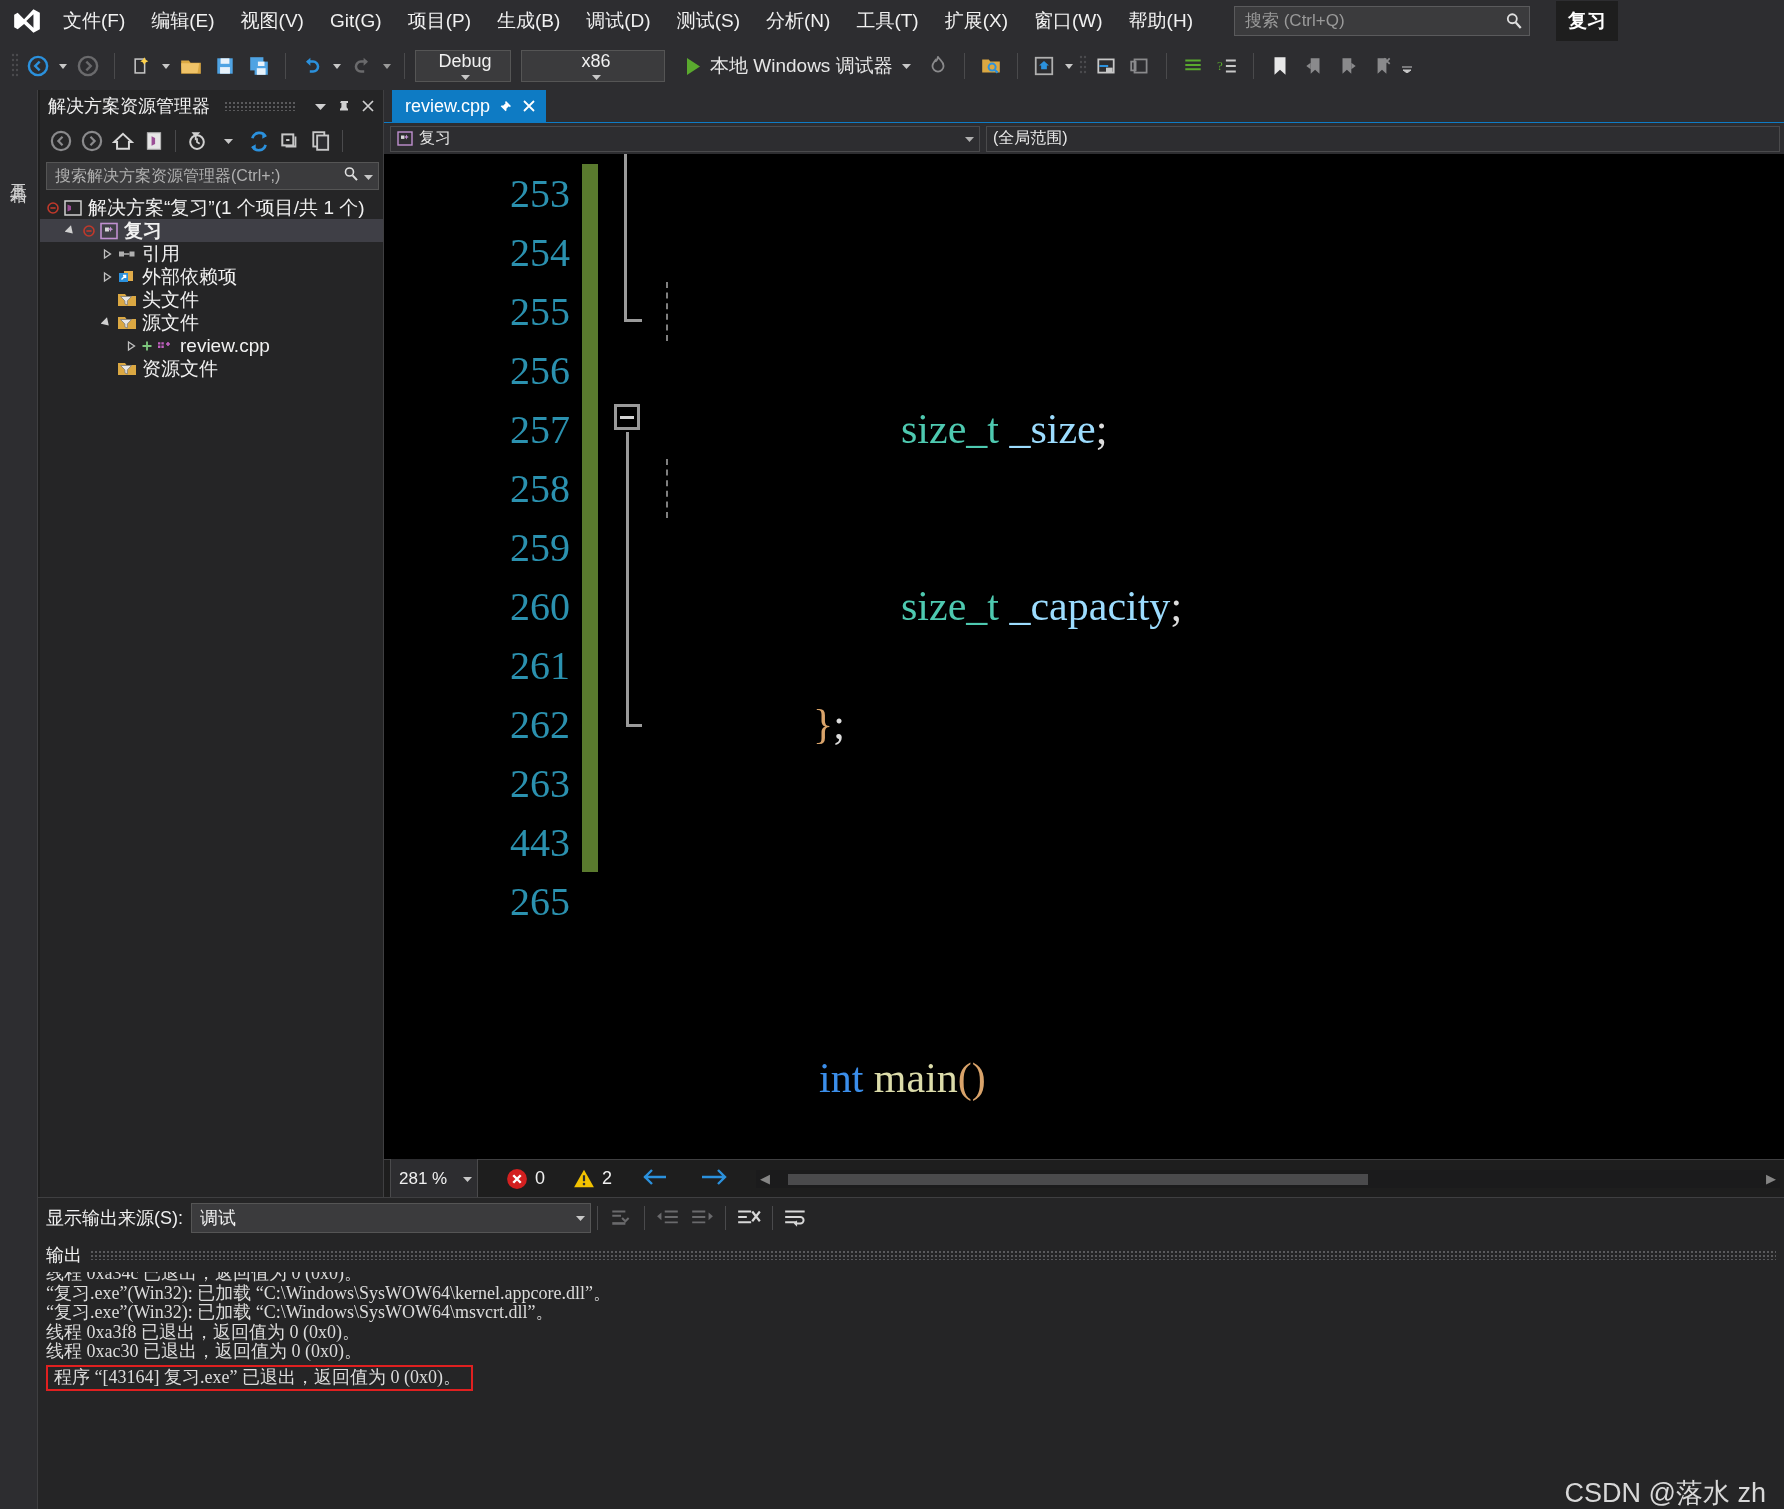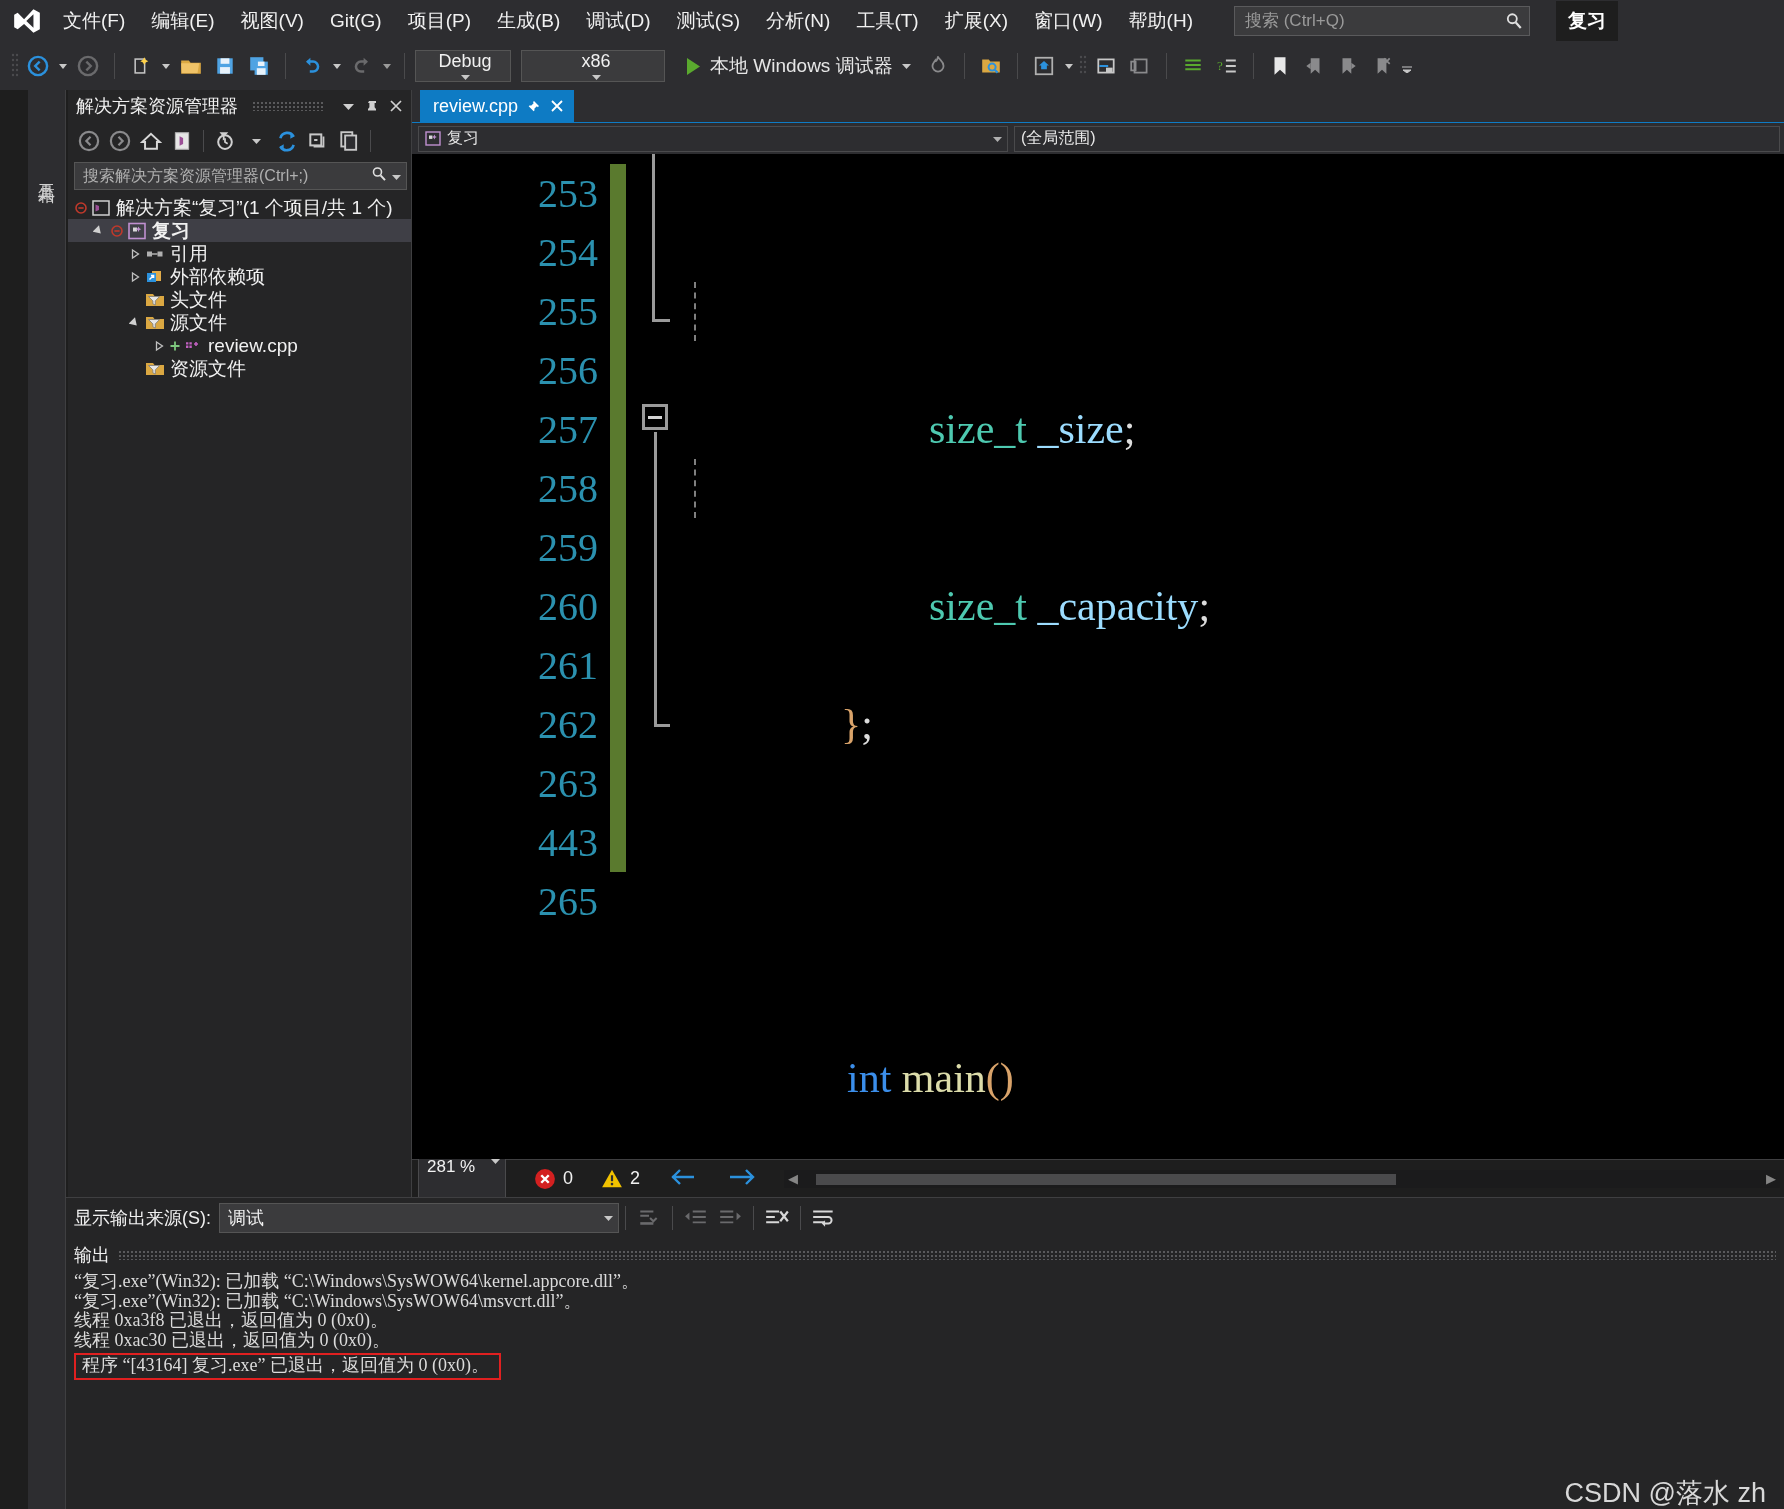--- a/index.html
+++ b/index.html
@@ -56,21 +56,21 @@
   }
   #combo-config { width: 96px; margin-right: 8px; }
   #combo-platform { width: 144px; margin-right: 10px; padding-left: 12px; }
   .combo-label { flex: 1; }
   #run-btn {
     display: flex; align-items: center; gap: 8px; padding: 0 8px;
     color: #e6e6e6; font-size: 19px; cursor: default; height: 34px;
   }
 
   
-  #workspace { flex: 1; display: flex; min-height: 0; margin-left: 28px; }
+  #workspace { flex: 1; display: flex; min-height: 0; }
   #left-rail {
     width: 38px; background: #2d2d30; border-right: 1px solid #3f3f41;
     display: flex; flex-direction: column; align-items: center; padding-top: 80px;
     flex: 0 0 38px;
   }
   #left-rail .vtext {
     writing-mode: vertical-rl; color: #d0d0d0; font-size: 17px; letter-spacing: 2px;
   }
   #center-col { flex: 1; display: flex; flex-direction: column; min-width: 0; }
   #upper { flex: 1; display: flex; min-height: 0; }
@@ -170,21 +170,21 @@
   }
   .fold-box::before { content: ""; width: 14px; height: 3px; background: #d4d4d4; }
 
   
   #ed-status {
     height: 38px; flex: 0 0 38px; background: #1e1e1e; display: flex;
     align-items: center; gap: 0; border-top: 1px solid #3f3f41;
   }
   #zoom-combo {
     width: 88px; height: 45px; margin-left: 6px; background: #2d2d30;
-    border: 1px solid #4a4a4c; display: flex; align-items: flex-start;
+    border: 1px solid #4a4a4c; display: flex; align-items: center;
     padding: 0 4px 0 8px; color: #f1f1f1; font-size: 17px; cursor: default;
   }
   #zoom-combo .nav-combo-label { flex: 1; }
   .stat-item { display: flex; align-items: center; gap: 7px; color: #f1f1f1; font-size: 18px; margin-left: 28px; cursor: default; }
   .stat-arrow { margin-left: 30px; cursor: default; }
   #hscroll-wrap { flex: 1; display: flex; align-items: center; height: 18px; margin-left: 28px; margin-right: 4px; background: #1b1b1c; }
   .hs-arrow { width: 18px; text-align: center; color: #858585; font-size: 13px; }
   #hscroll-track { flex: 1; height: 16px; background: #1b1b1c; position: relative; }
   #hscroll-thumb { position: absolute; left: 14px; top: 3px; width: 580px; height: 11px; background: #4a4a4c; }
 
@@ -899,20 +899,21 @@
               <path d="M13 12l-3 3 3 3z" fill="#d8d8d8"></path>
             </svg>
         </span>
       </div>
       <div id="op-header">
         <span id="op-title">输出</span>
         <span id="op-dots"></span>
       </div>
 
       <div id="op-log">
+        <div class="log-line" style="margin-top:-8px">线程 0xa34c 已退出，返回值为 0 (0x0)。</div>
         <div class="log-line">“复习.exe”(Win32): 已加载 “C:\Windows\SysWOW64\kernel.appcore.dll”。</div>
         <div class="log-line">“复习.exe”(Win32): 已加载 “C:\Windows\SysWOW64\msvcrt.dll”。</div>
         <div class="log-line">线程 0xa3f8 已退出，返回值为 0 (0x0)。</div>
         <div class="log-line">线程 0xac30 已退出，返回值为 0 (0x0)。</div>
         <div style="margin-top:3px">
           <span class="log-line boxed">程序 “[43164] 复习.exe” 已退出，返回值为 0 (0x0)。</span>
         </div>
         <div id="watermark">CSDN @落水 zh</div>
       </div>
     </div>

